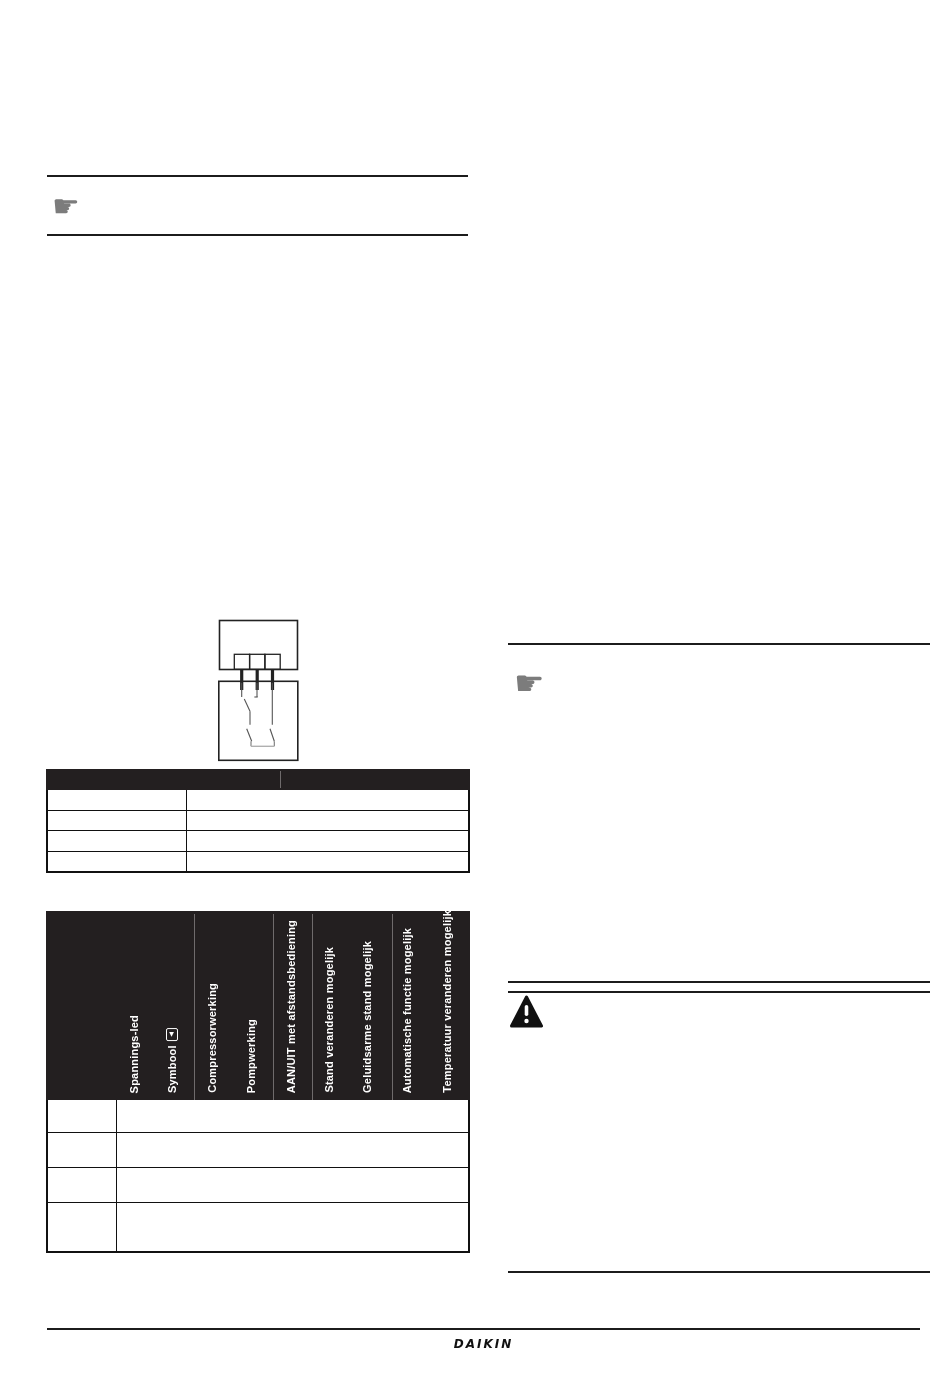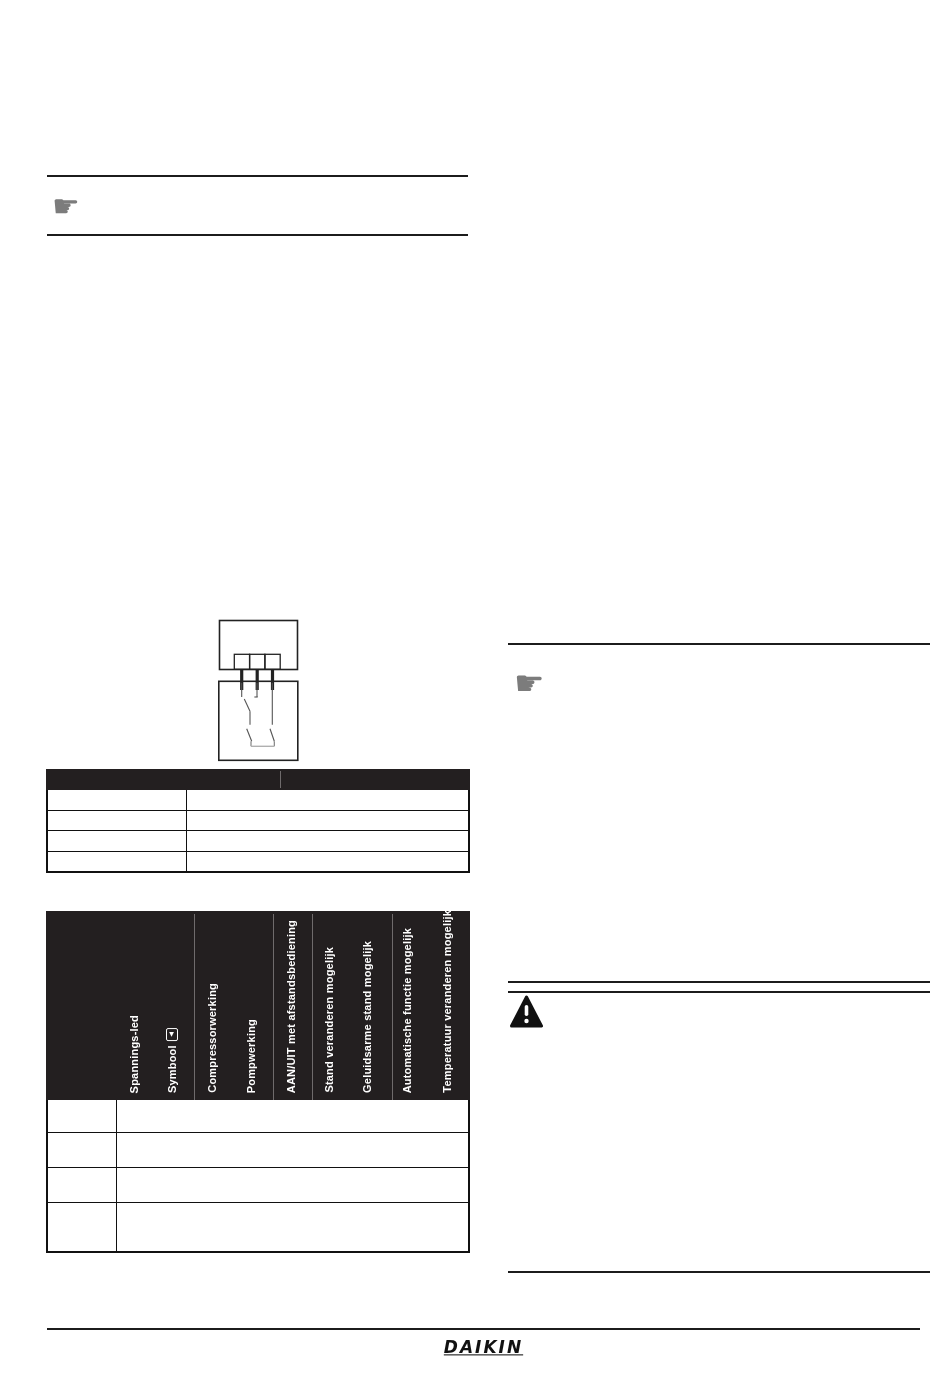--- a/index.html
+++ b/index.html
@@ -58,24 +58,23 @@
   .h33 { height:31.5px; } .h36 { height:34.5px; } .h35 { height:33.5px; } .h50 { height:48.5px; }
   
   .diagram { position:absolute; left:218px; top:618px; }
   .warning-icon { position:absolute; left:510px; top:995px; }
   
   .footer-logo {
     position:absolute; left:47px; top:1337px; width:873px;
     text-align:center;
     font-family:"DejaVu Sans", sans-serif;
     font-weight:bold; font-style:italic;
-    font-size:17px; letter-spacing:2px;
+    font-size:12px; letter-spacing:2px;
     color:#111;
     transform:scaleY(1.05);
-    text-decoration:underline;
   }
 </style>
 </head>
 <body>
 
 <div class="page">
 
   <div class="rule" style="left:47px; top:175px; width:421px;"></div>
   <span class="note-icon" style="left:52px; top:191px; font-size:31px;">☛</span>
   <div class="rule" style="left:47px; top:234px; width:421px;"></div>

